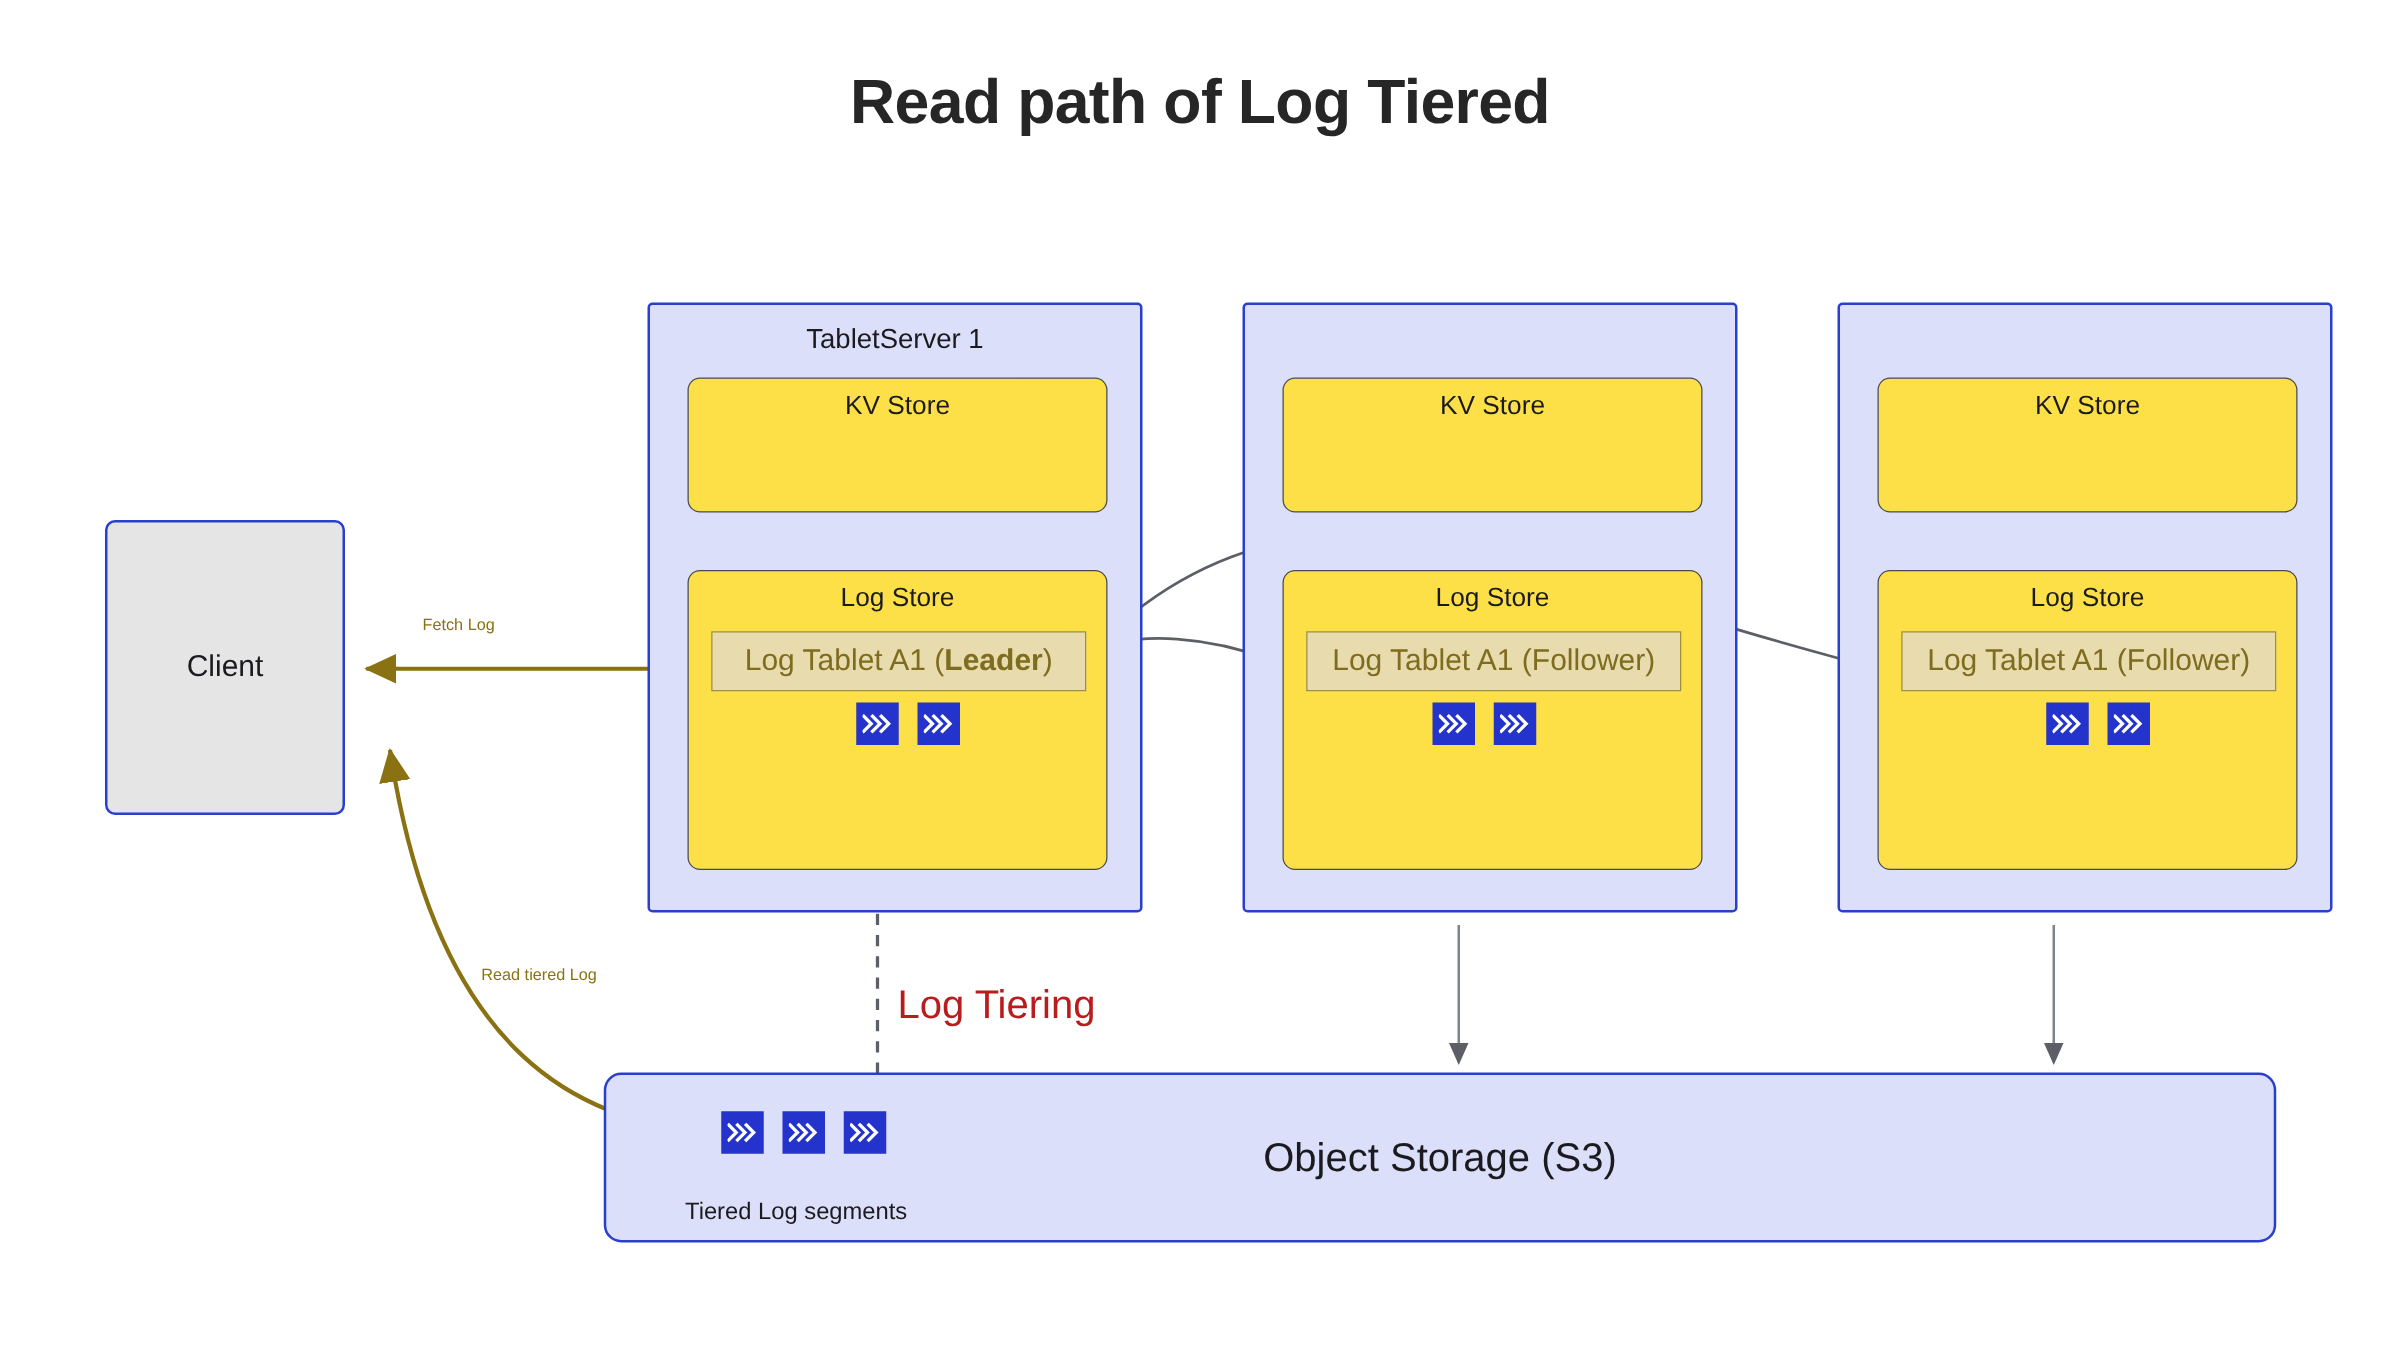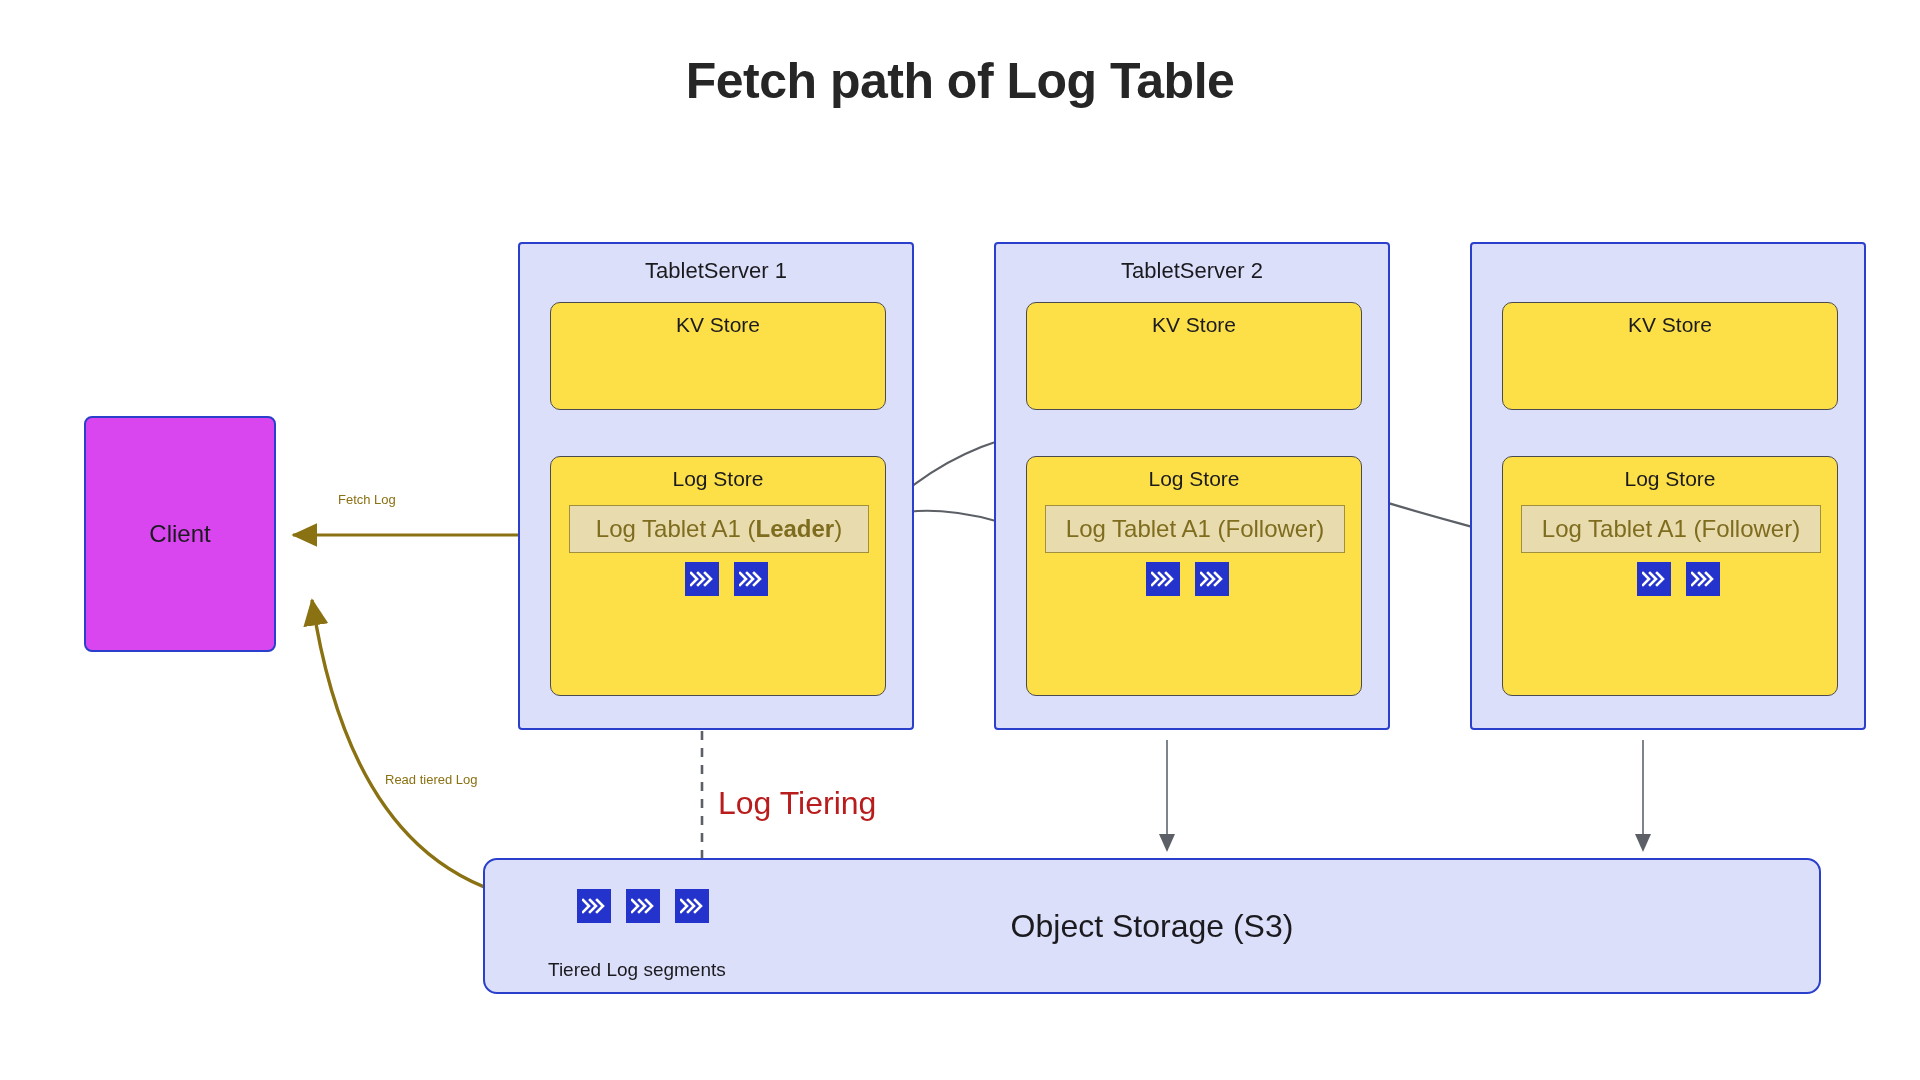--- a/index.html
+++ b/index.html
@@ -80,21 +80,21 @@
     align-items: center;
     justify-content: center;
     font-size: 24px;
     color: #7e6c1f;
     white-space: nowrap;
   }
   .tablet-box b { font-weight: bold; color: #7e6c1f; }
 
   .client-box {
     position: absolute;
-    background: #d946ef;
+    background: #e5e5e5;
     border: 2.5px solid #2b3fcd;
     border-radius: 8px;
     box-sizing: border-box;
     display: flex;
     align-items: center;
     justify-content: center;
     font-size: 24px;
     color: #1b1b1f;
   }
 
@@ -152,21 +152,21 @@
     width: 1920px;
     height: 1080px;
     pointer-events: none;
   }
 </style>
 </head>
 <body>
 
 <div id="stage">
 
-  <div class="title">Fetch path of Log Table</div>
+  <div class="title">Read path of Log Tiered</div>
 
   <svg id="arrows" viewBox="0 0 1920 1080">
     <defs>
       <marker id="arrow-olive" markerWidth="9" markerHeight="9" refX="7.5" refY="4.5" orient="auto" markerUnits="strokeWidth">
         <path d="M0,0.8 L8,4.5 L0,8.2 z" fill="#8a7112"></path>
       </marker>
       <marker id="arrow-gray" markerWidth="10" markerHeight="10" refX="8" refY="5" orient="auto" markerUnits="strokeWidth">
         <path d="M0,1 L9,5 L0,9 z" fill="#5c6066"></path>
       </marker>
       <marker id="arrow-gray-dash" markerWidth="10" markerHeight="10" refX="8" refY="5" orient="auto" markerUnits="strokeWidth">
@@ -234,21 +234,20 @@
     <div class="seg" style="left:214px; top:318px;">
       <svg width="24" height="18" viewBox="0 0 24 18">
         <path d="M1 3 L7 9 L1 15" stroke="#ffffff" stroke-width="2.6" fill="none" stroke-linecap="square"></path>
         <path d="M8 3 L14 9 L8 15" stroke="#ffffff" stroke-width="2.6" fill="none" stroke-linecap="square"></path>
         <path d="M15 3 L21 9 L15 15" stroke="#ffffff" stroke-width="2.6" fill="none" stroke-linecap="square"></path>
       </svg>
     </div>
   </div>
 
   <div class="tabletserver" style="left:994px; top:242px; width:396px; height:488px;">
-    <div class="ts-title">TabletServer 2</div>
 
     <div class="inner-box" style="left:30px; top:58px; width:336px; height:108px;">
       <div class="inner-title">KV Store</div>
     </div>
 
     <div class="inner-box" style="left:30px; top:212px; width:336px; height:240px;">
       <div class="inner-title">Log Store</div>
 
       <div class="tablet-box" style="left:18px; top:48px; width:300px; height:48px;">
         <span>Log Tablet A1 (</span>

